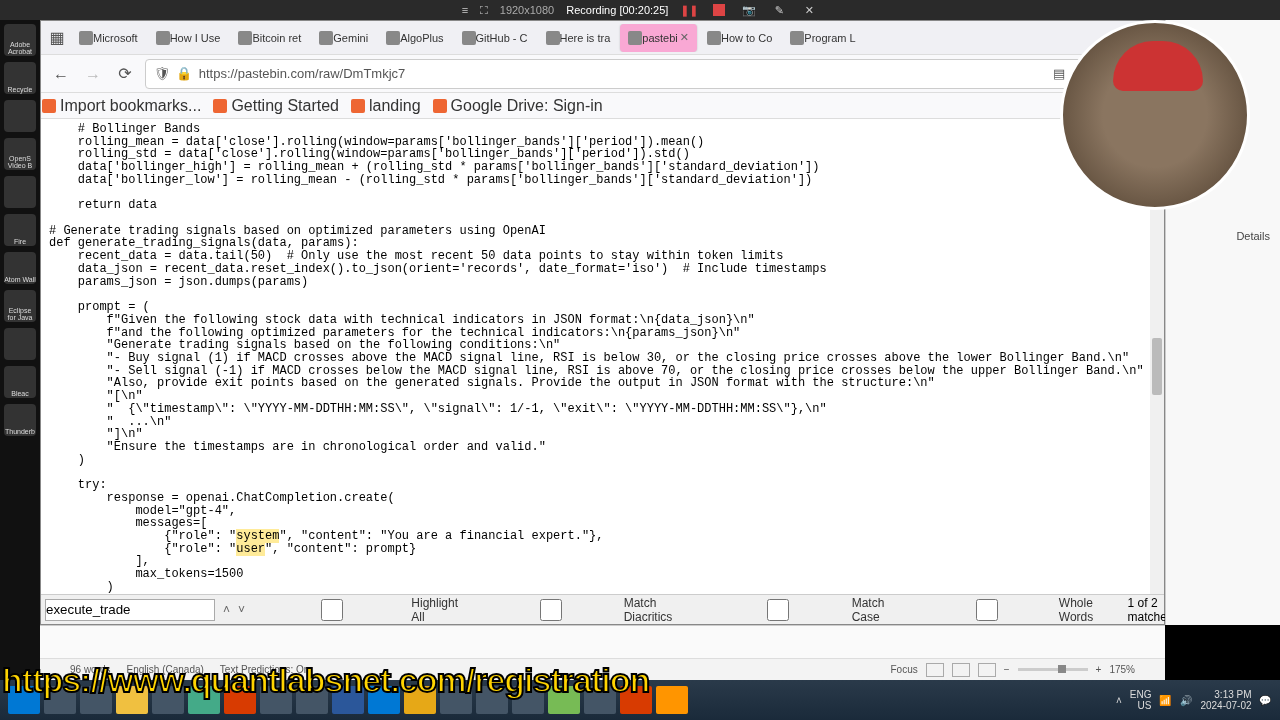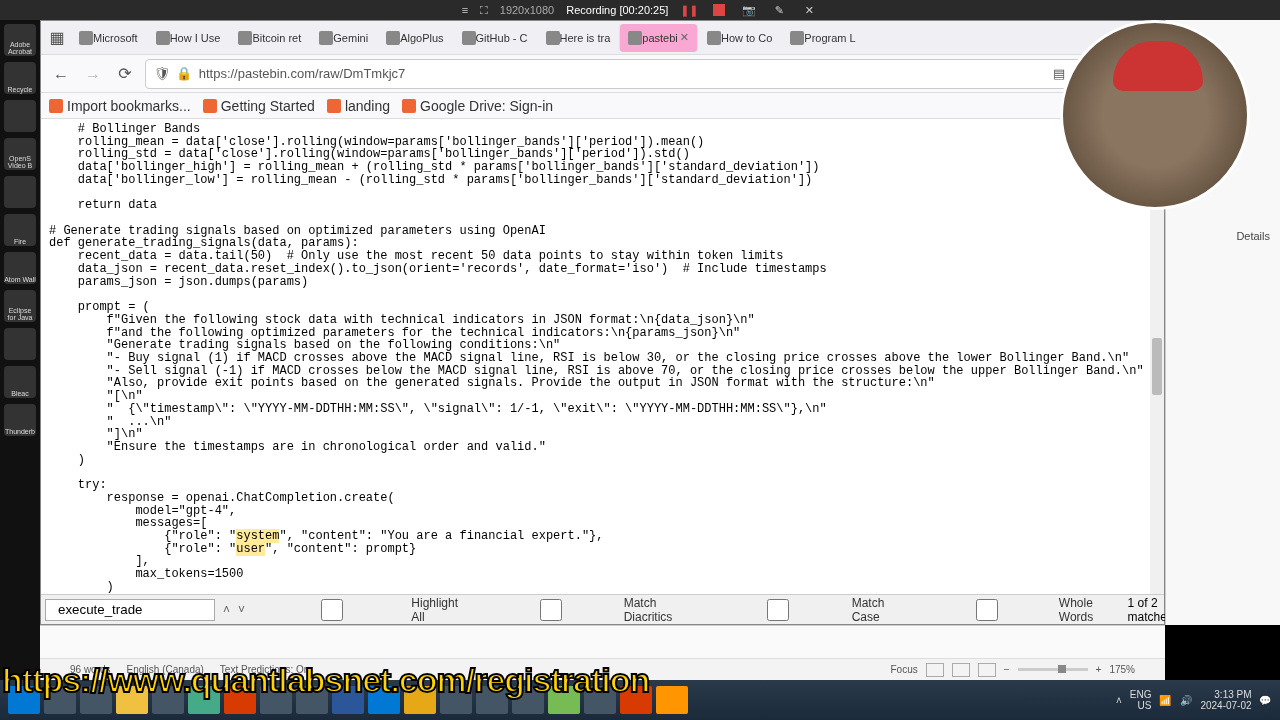--- a/index.html
+++ b/index.html
@@ -23,29 +23,29 @@
 .tab.active { background: #f9a8d4; box-shadow: 0 0 2px rgba(0,0,0,0.2); }
 .tab .favicon { width: 14px; height: 14px; background: #888; border-radius: 2px; flex-shrink: 0; }
 .tab .close { color: #666; margin-left: 2px; }
 .newtab { width: 24px; text-align: center; color: #555; }
 
 .navbar { height: 38px; background: #f9f9fb; display: flex; align-items: center; padding: 0 8px; gap: 8px; border-bottom: 1px solid #ddd; }
 .nav-btn { width: 24px; height: 24px; color: #555; display: flex; align-items: center; justify-content: center; font-size: 16px; }
 .urlbar { flex: 1; height: 30px; background: #fff; border: 1px solid #ccc; border-radius: 4px; display: flex; align-items: center; padding: 0 8px; gap: 6px; font-size: 13px; color: #555; }
 .urlbar .url { flex: 1; }
 
-.bookmarks { height: 26px; background: #f9f9fb; display: flex; align-items: center; padding: 0 8px; gap: 12px; font-size: 14px; color: #333; border-bottom: 1px solid #ddd; }
+.bookmarks { height: 26px; background: #f9f9fb; display: flex; align-items: center; padding: 0 1px; gap: 12px; font-size: 16px; color: #333; border-bottom: 1px solid #ddd; }
 .bm { display: flex; align-items: center; gap: 4px; }
 .bm .ic { width: 14px; height: 14px; background: #e63; border-radius: 2px; }
 
 .content { flex: 1; overflow: hidden; background: #fff; padding: 4px 8px; font-family: 'Courier New', monospace; font-size: 12px; line-height: 1.06; white-space: pre; color: #000; position: relative; }
 .hl { background: #ffeb99; }
 
 .findbar { height: 30px; background: #f0f0f0; border-top: 1px solid #ccc; display: flex; align-items: center; padding: 0 4px; gap: 8px; font-size: 12px; }
-.findbar input { width: 170px; height: 22px; padding: 0 12px; border: 1px solid #aaa; }
+.findbar input { width: 170px; height: 22px; padding: 0 0; border: 1px solid #aaa; }
 .findbar .arrow { width: 20px; height: 20px; color: #666; display: flex; align-items: center; justify-content: center; }
 .findbar label { display: flex; align-items: center; gap: 0; color: #333; }
 .findbar .close { margin-left: auto; color: #666; padding: 0 8px; }
 
 .webcam { position: absolute; right: 30px; top: 20px; width: 190px; height: 190px; border-radius: 50%; background: radial-gradient(circle, #8a7560 40%, #4a3a2a); border: 3px solid #fff; z-index: 50; overflow: hidden; }
 .webcam .cap { position: absolute; top: 18px; left: 50px; width: 90px; height: 50px; background: #c33; border-radius: 40px 40px 10px 10px; }
 
 .wordbar { position: absolute; left: 40px; right: 115px; bottom: 40px; height: 55px; background: #fafafa; border-top: 1px solid #ccc; }
 .wordstatus { position: absolute; bottom: 0; left: 0; right: 0; height: 22px; background: #f3f3f3; border-top: 1px solid #ddd; display: flex; align-items: center; padding: 0 30px; gap: 16px; font-size: 10px; color: #555; justify-content: center; }
 .wordstatus .right { margin-left: auto; display: flex; align-items: center; gap: 8px; }

